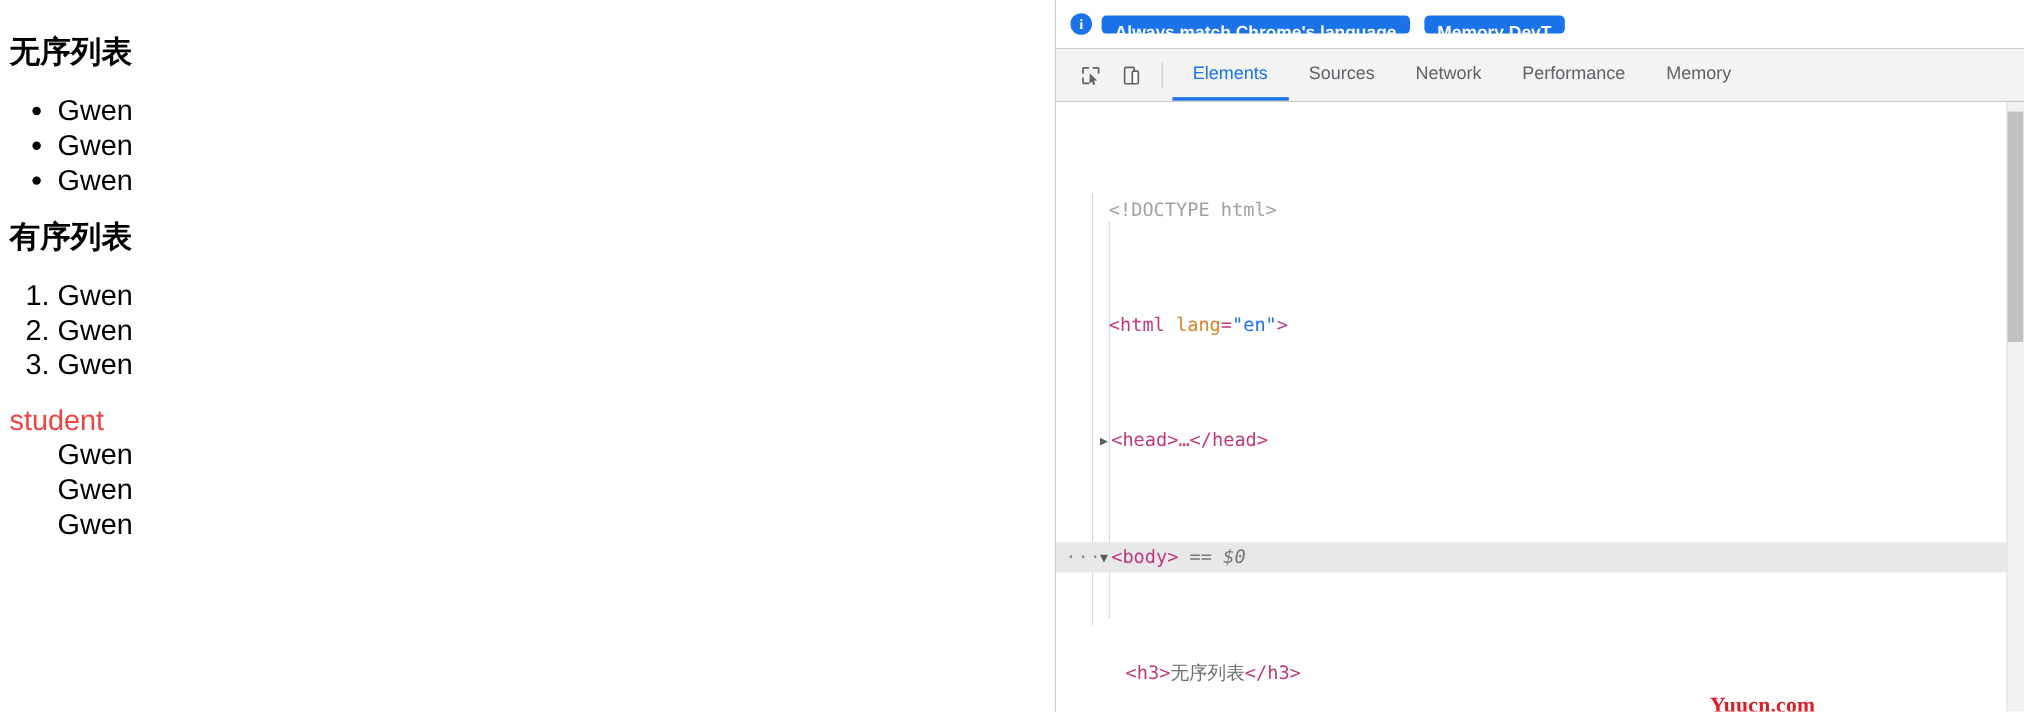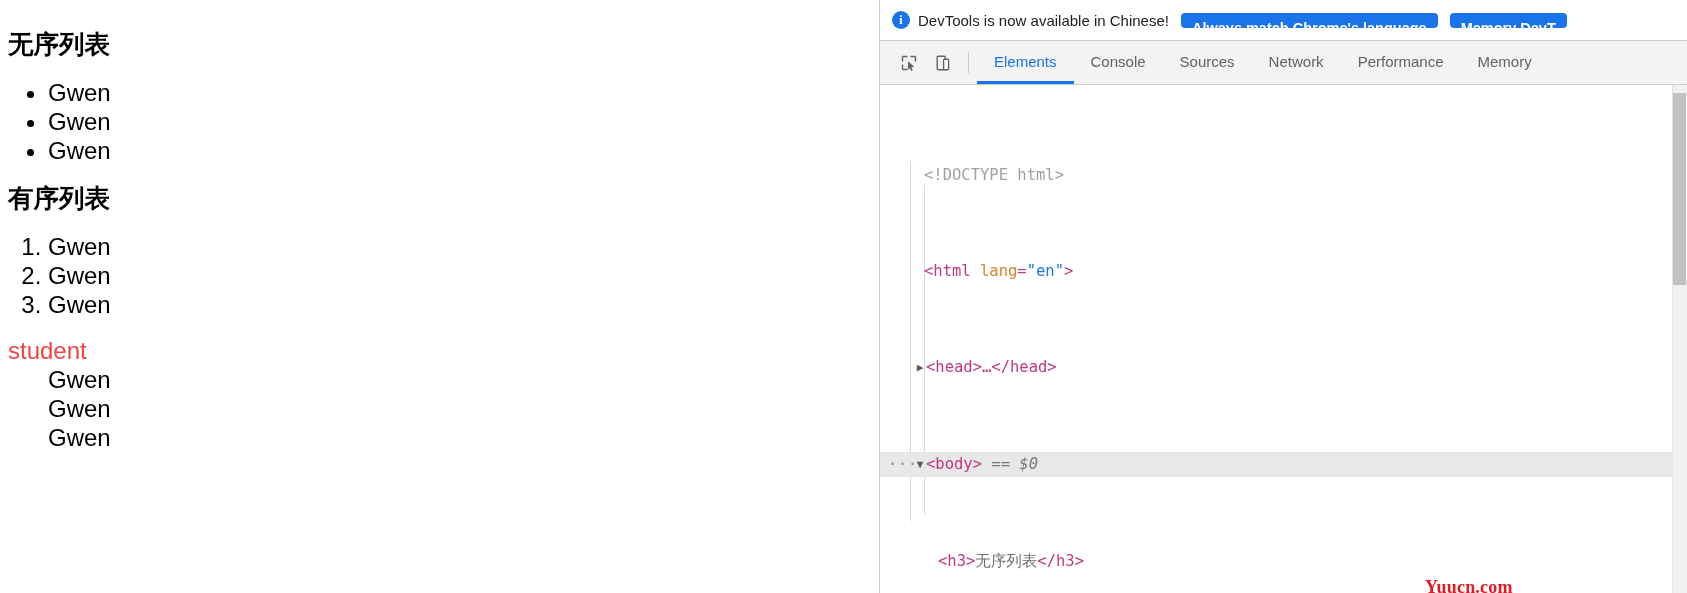--- a/index.html
+++ b/index.html
@@ -240,41 +240,39 @@
         <dd>Gwen</dd>
       </dl>
 
     </div>
   </div>
 
   <div class="devtools">
 
     <div class="infobar">
       <div class="info-icon">i</div>
-      <span class="infobar-text">DevTools is now available in Chinese!</span>
       <button class="infobar-btn">Always match Chrome's language</button>
       <button class="infobar-btn">Memory DevT</button>
     </div>
 
     <div class="tabstrip">
       <div class="tool-btn">
         <svg width="18" height="18" viewBox="0 0 18 18">
           <path d="M2.5 2.5 h5 M2.5 2.5 v5 M15.5 2.5 h-5 M15.5 2.5 v5 M2.5 15.5 h5 M2.5 15.5 v-5" stroke="#5f6368" stroke-width="1.4" fill="none"></path>
           <path d="M8.2 7.2 L14.4 13.0 L11.4 13.2 L12.8 16.2 L11.2 16.9 L9.8 13.9 L7.8 16.0 Z" fill="#5f6368"></path>
         </svg>
       </div>
       <div class="tool-btn">
         <svg width="18" height="18" viewBox="0 0 18 18">
           <rect x="3.2" y="2.2" width="8" height="13.6" rx="1" stroke="#5f6368" stroke-width="1.4" fill="none"></rect>
           <rect x="9.6" y="5.2" width="5" height="10.6" rx="1" stroke="#5f6368" stroke-width="1.4" fill="#fff"></rect>
         </svg>
       </div>
       <div class="tool-sep"></div>
       <div class="tab active">Elements</div>
-      <div class="tab">Console</div>
       <div class="tab">Sources</div>
       <div class="tab">Network</div>
       <div class="tab">Performance</div>
       <div class="tab">Memory</div>
     </div>
 
     <div class="dom-wrap">
       <div class="guide2"></div>
       <div class="guide"></div>
 

